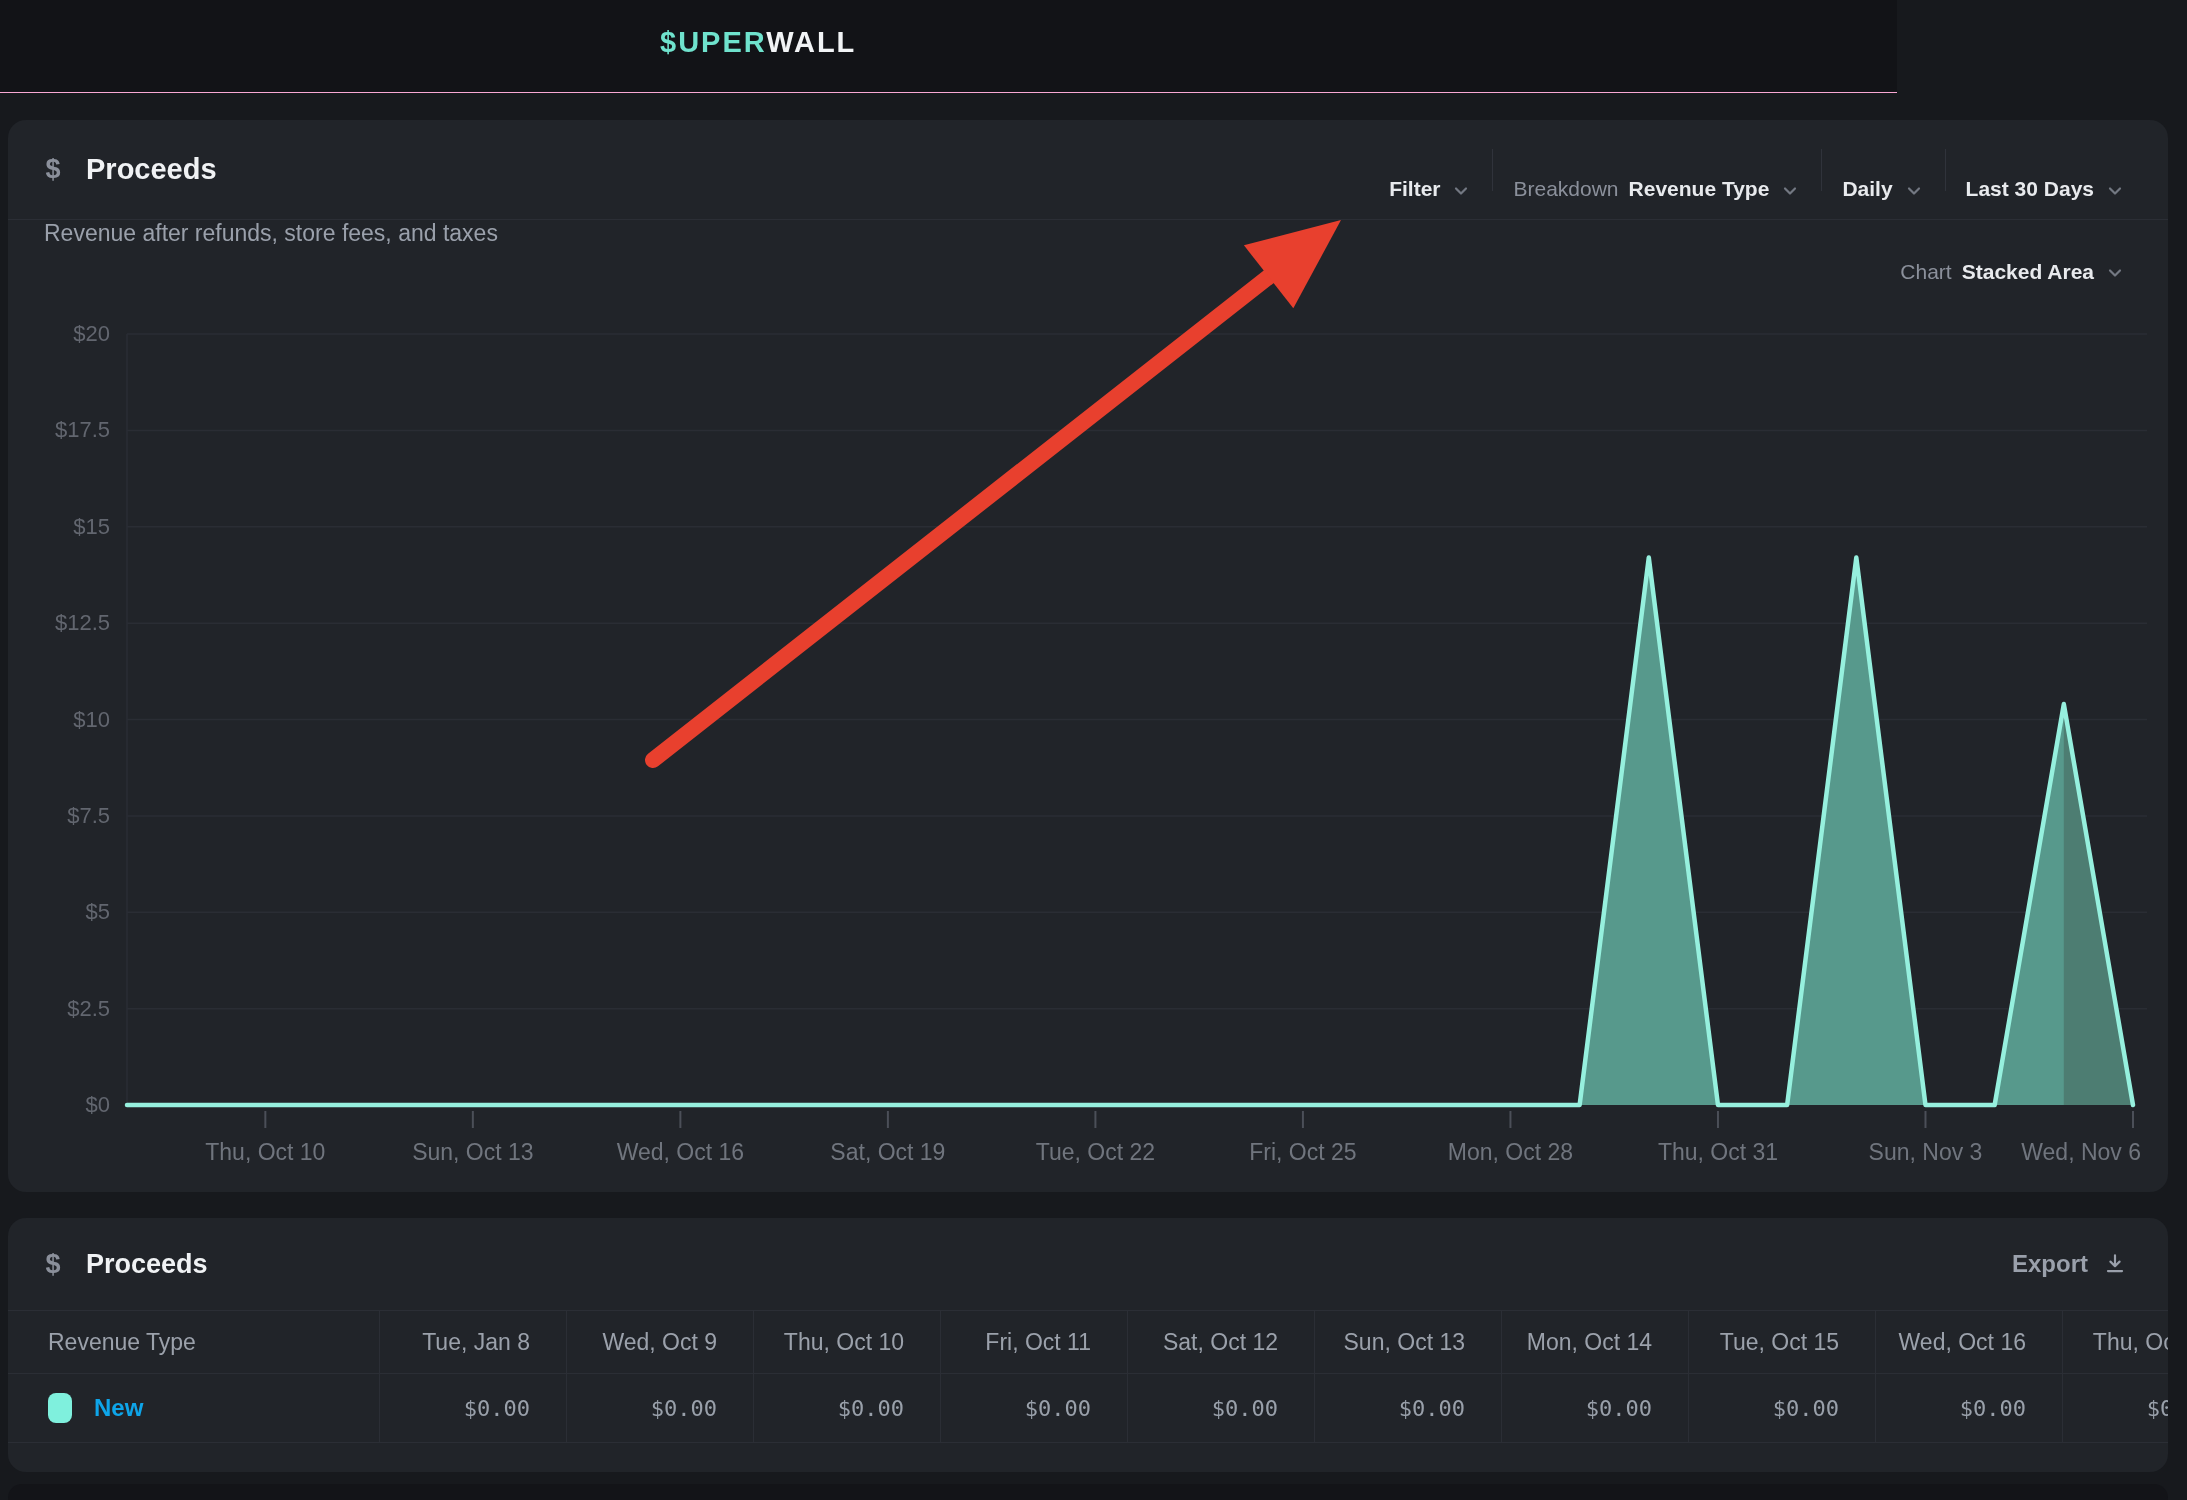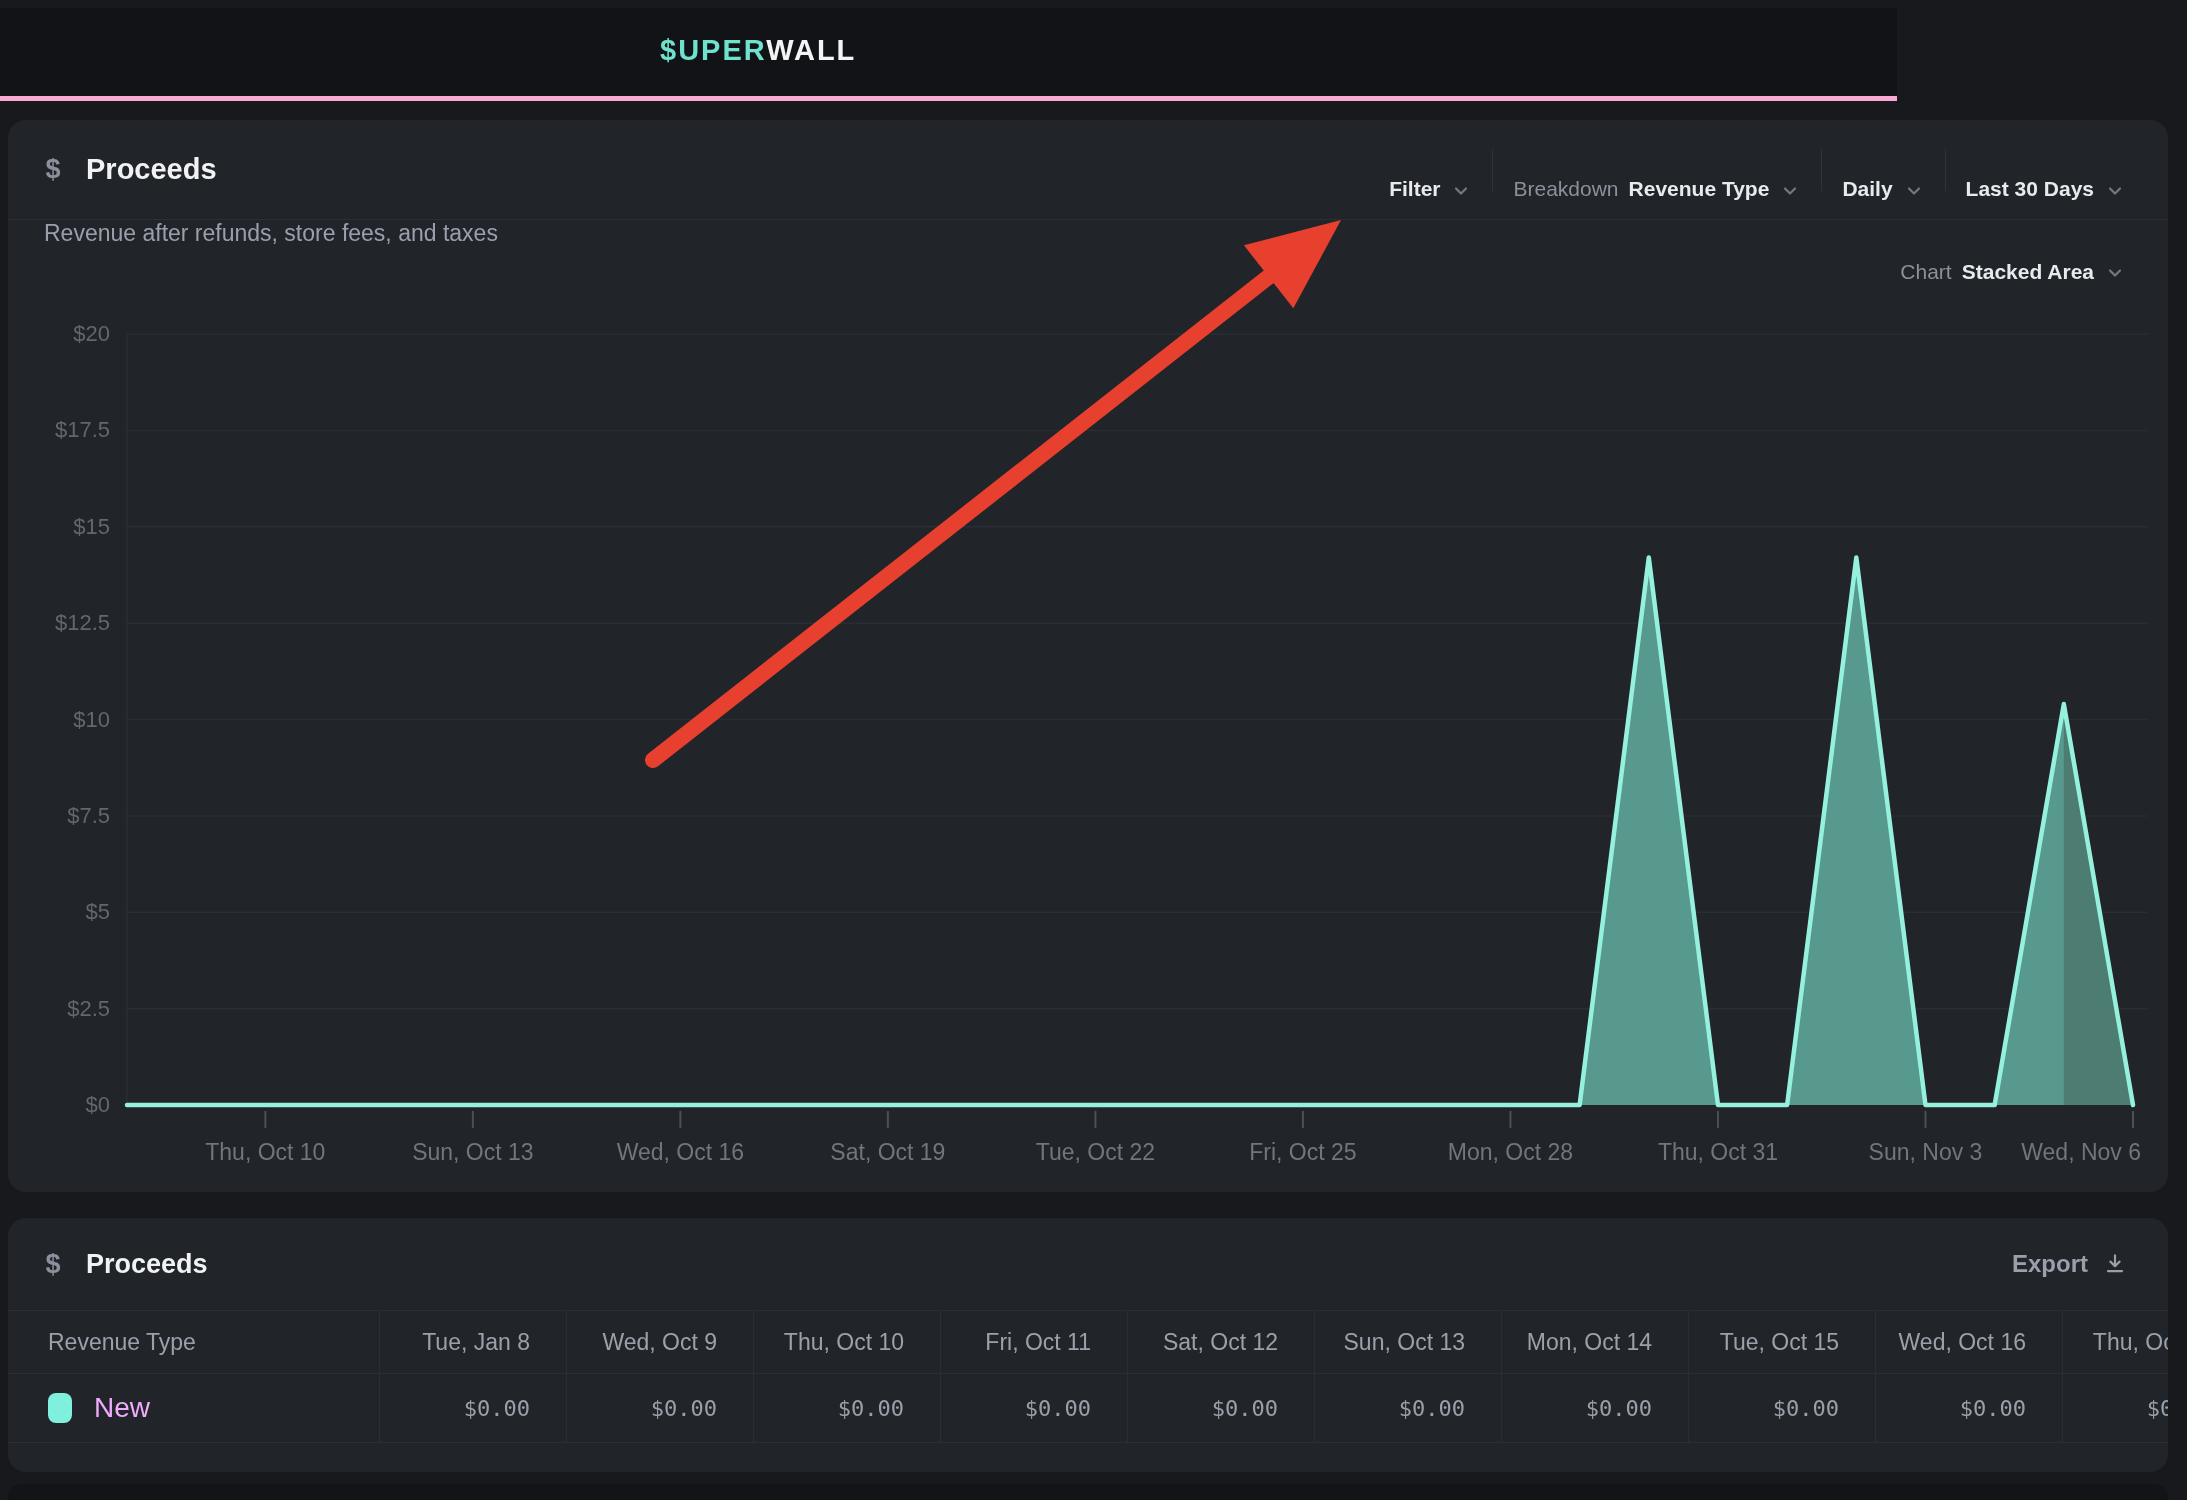--- a/index.html
+++ b/index.html
@@ -4,22 +4,22 @@
 <style>
   * { margin:0; padding:0; box-sizing:border-box; }
   html,body { background:#101114; }
   body { font-family:"Liberation Sans", sans-serif; }
   .stage {
     position:relative; width:2187px; height:1500px;
     background:#17191d; overflow:hidden;
   }
   
   .nav {
-    position:absolute; left:0; top:8px; width:1897px; height:93px;
-    background:#121317; border-bottom:5px solid #f9a8d4;
+    position:absolute; left:0; top:0; width:1897px; height:93px;
+    background:#121317; border-bottom:1px solid #f9a8d4;
   }
   .logo {
     position:absolute; left:660px; top:26px;
     font-size:29px; font-weight:700; letter-spacing:2px; cursor:pointer;
   }
   .logo .teal { color:#6fe2cd; }
   .logo .white{ color:#f2f4f6; }
   
   .card {
     position:absolute; left:8px; width:2160px;
@@ -69,21 +69,21 @@
     padding-right:36px; border-left:1px solid #2b2e35;
     color:#9ba1ab; font-size:23px; white-space:nowrap; overflow:hidden;
   }
   .th.col0, .td.col0 {
     flex:0 0 371px; width:371px; justify-content:flex-start; padding-left:40px; border-left:none;
   }
   .td.val { font-family:"DejaVu Sans Mono", monospace; font-size:22px; color:#99a0aa; }
   .swatch {
     display:inline-block; width:24px; height:30px; border-radius:8px; margin-right:22px;
   }
-  .rowlabel { color:#f0abfc; font-size:28px; font-weight:400; }
+  .rowlabel { color:#0ea5e9; font-size:24px; font-weight:700; }
   
   .bottom-strip {
     position:absolute; left:8px; top:1484px; width:2160px; height:16px;
     background:#131418; border-radius:14px 14px 0 0;
   }
 </style>
 </head>
 <body>
 
 <div class="stage">

